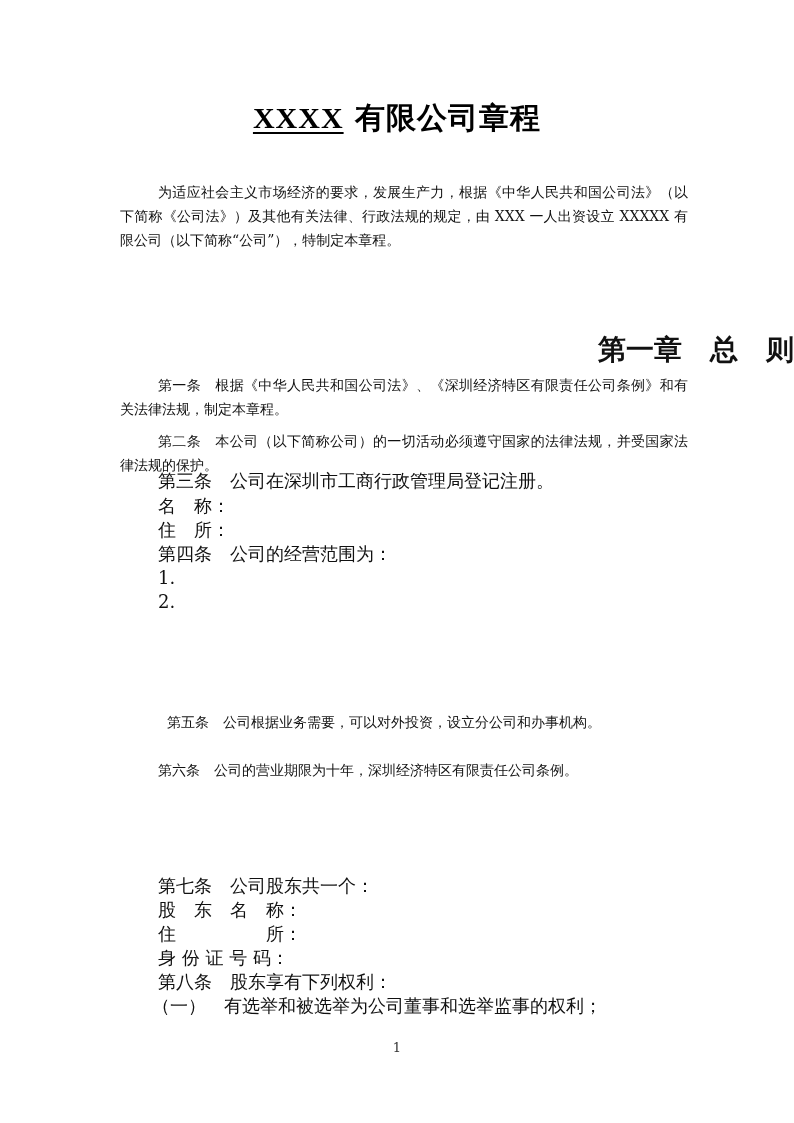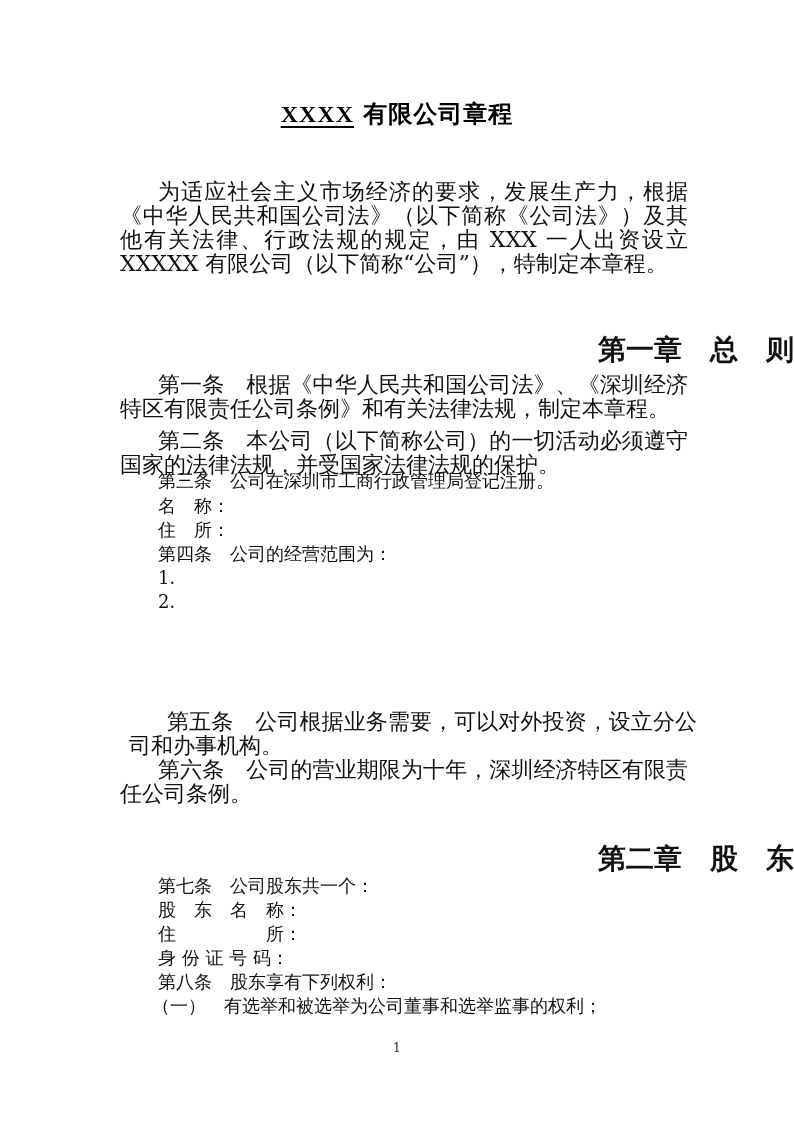--- a/index.html
+++ b/index.html
@@ -1,24 +1,24 @@
 <!DOCTYPE html>
 <html><head>
 <meta charset="utf-8">
 <style>
   html, body { margin: 0; padding: 0; background: #ffffff; }
   body { width: 794px; height: 1123px; position: relative; overflow: hidden;
          font-family: "DejaVu Serif", "Liberation Serif", serif; color: #111; }
   .page { position: absolute; left: 0; top: 0; width: 794px; height: 1123px; }
   .title { position: absolute; top: 98px; left: 0; width: 794px; text-align: center;
-           font-family: "DejaVu Sans", "Liberation Sans", sans-serif; font-size: 24px;
+           font-family: "DejaVu Sans", "Liberation Sans", sans-serif; font-size: 30px;
            font-weight: bold; letter-spacing: 1px; color: #000; }
   .title .x { font-family: "Liberation Serif", "DejaVu Serif", serif; text-decoration: underline;
               text-decoration-thickness: 2px; text-underline-offset: 4px; }
-  .para { position: absolute; left: 120px; width: 568px; font-size: 22px; line-height: 24px;
+  .para { position: absolute; left: 120px; width: 568px; font-size: 14px; line-height: 24px;
           text-align: justify; text-align-last: left; }
   .indent { text-indent: 38px; }
   .line { position: absolute; left: 158px; font-size: 18px; line-height: 24px; white-space: pre; }
   .chapter { position: absolute; left: 0; width: 794px; text-align: right;
              font-family: "DejaVu Sans", "Liberation Sans", sans-serif; font-size: 28px;
              font-weight: bold; white-space: pre; }
   .pagenum { position: absolute; top: 1040px; left: 0; width: 794px; text-align: center;
              font-size: 13px; color: #333; }
 </style>
 </head>
@@ -37,21 +37,20 @@
   <div class="line" style="top:469px;">第三条　公司在深圳市工商行政管理局登记注册。</div>
   <div class="line" style="top:494px;">名　称：</div>
   <div class="line" style="top:518px;">住　所：</div>
   <div class="line" style="top:542px;">第四条　公司的经营范围为：</div>
   <div class="line" style="top:566px;">1.</div>
   <div class="line" style="top:590px;">2.</div>
 
   <div class="para indent" style="top:710px;margin-left:9px;">第五条　公司根据业务需要，可以对外投资，设立分公司和办事机构。</div>
   <div class="para indent" style="top:758px;">第六条　公司的营业期限为十年，深圳经济特区有限责任公司条例。</div>
 
-  <div class="chapter" style="top:840px;">第二章　股　东</div>
 
   <div class="line" style="top:874px;">第七条　公司股东共一个：</div>
   <div class="line" style="top:898px;">股　东　名　称：</div>
   <div class="line" style="top:922px;">住　　　　　所：</div>
   <div class="line" style="top:946px;">身 份 证 号 码：</div>
   <div class="line" style="top:970px;">第八条　股东享有下列权利：</div>
   <div class="line" style="top:994px; left:152px;">（一）　有选举和被选举为公司董事和选举监事的权利；</div>
 
   <div class="pagenum">1</div>
 </div>

